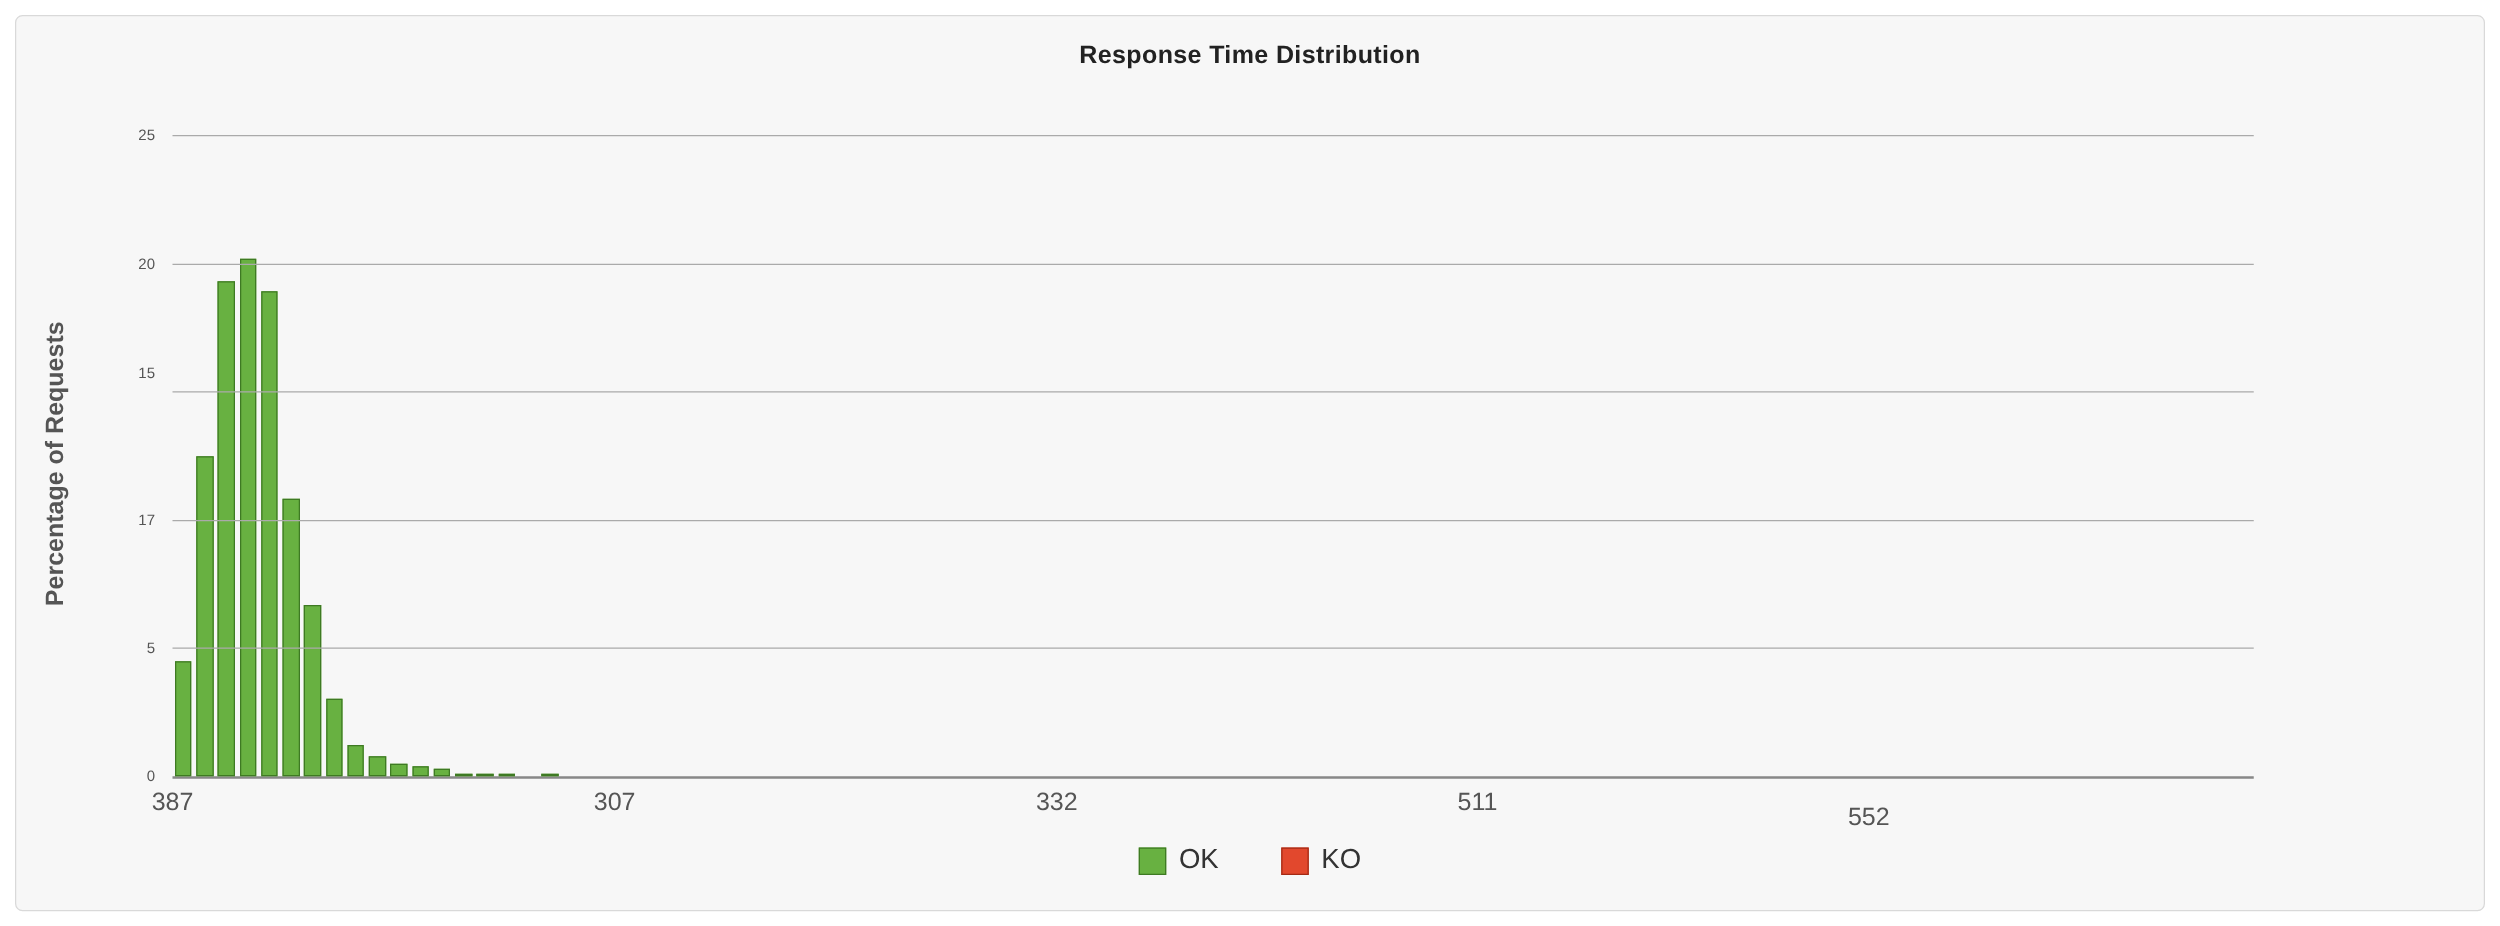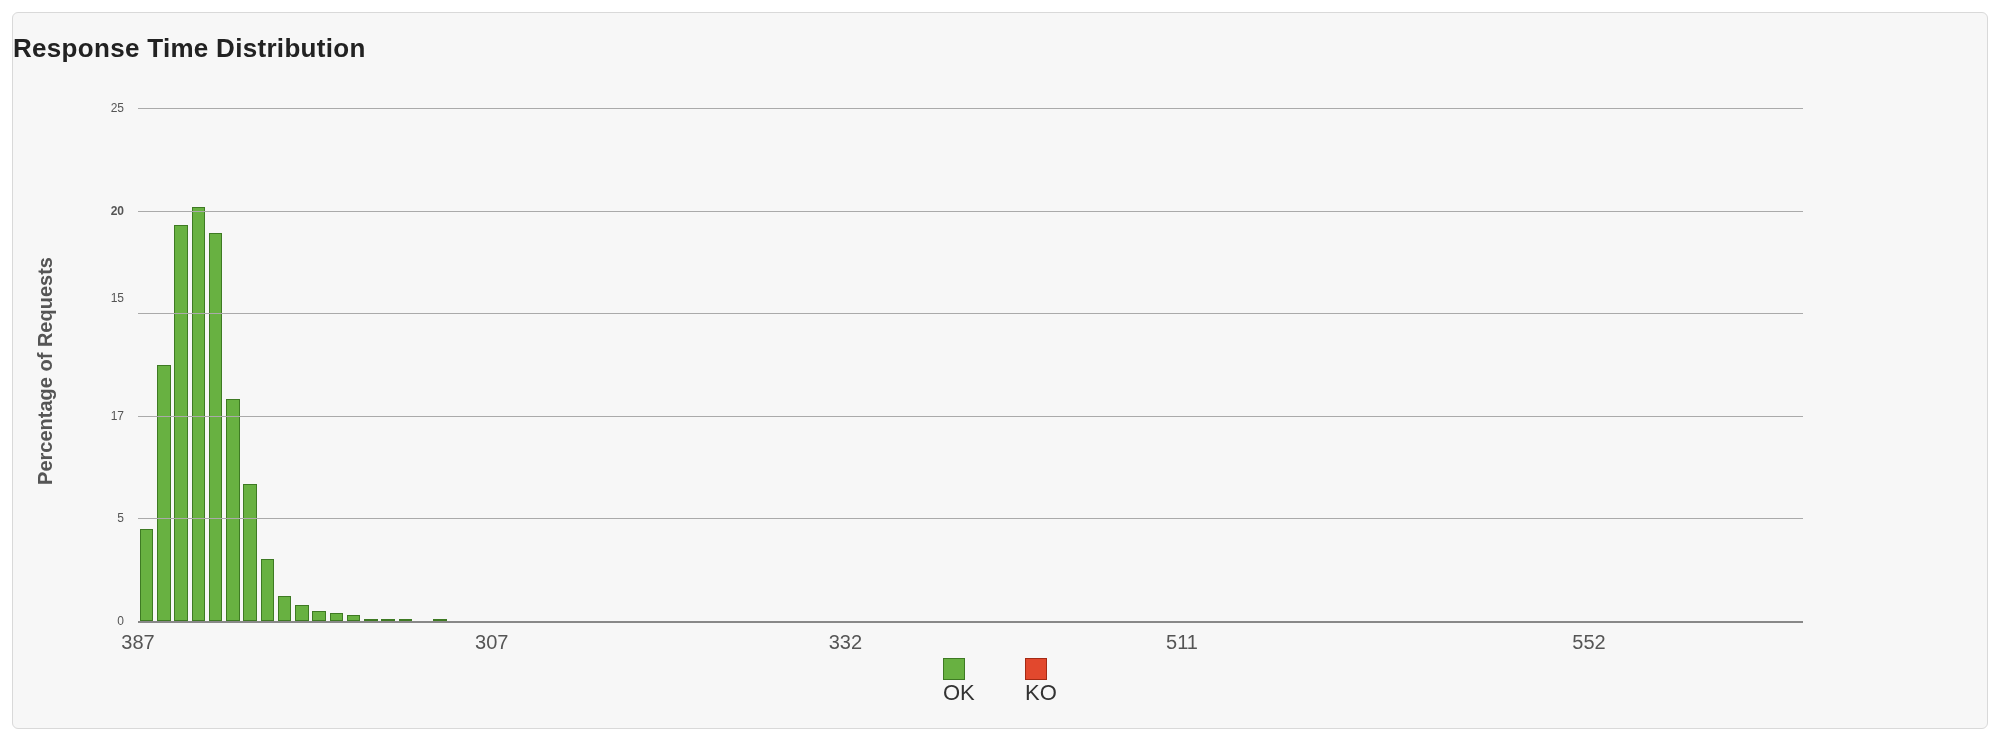--- a/index.html
+++ b/index.html
@@ -15,22 +15,23 @@
     position: absolute;
     left: 12px;
     top: 12px;
     width: 1976px;
     height: 717px;
     background: #f7f7f7;
     border: 1px solid #d9d9d9;
     border-radius: 6px;
   }
   .chart-title {
+    text-align: center;
     font-weight: 700;
-    font-size: 26px;
+    font-size: 20px;
     color: #222;
     margin-top: 20px;
     letter-spacing: 0.3px;
   }
   .plot-frame {
     position: absolute;
     left: 125px;
     top: 95px;
     width: 1665px;
     height: 515px;
@@ -91,24 +92,23 @@
     position: absolute;
     left: 0;
     right: 0;
     bottom: 22px;
     text-align: center;
     font-size: 22px;
     color: #333;
   }
   .legend-item {
     display: inline-flex;
-    align-items: flex-start;
+    align-items: flex-end;
     margin: 0 22px;
     cursor: pointer;
-    flex-direction: column;
   }
   .legend-swatch {
     width: 22px;
     height: 22px;
     display: inline-block;
     margin-right: 10px;
   }
   .sw-ok { background: #68b141; border: 1px solid #3e7a23; }
   .sw-ko { background: #e2482d; border: 1px solid #a42a14; }
 </style>
@@ -140,28 +140,28 @@
         <div class="bar" style="left: 295.214px; width: 13.458px; height: 2.052px; background: rgb(104, 177, 65);"></div>
       </div>
   <div class="y-tick-label" style="top: 513px;">0</div>
       <div class="grid-line" style="top: 410.4px;"></div>
       <div class="y-tick-label" style="top: 410.4px;">5</div>
       <div class="grid-line" style="top: 307.8px;"></div>
       <div class="y-tick-label" style="top: 307.8px;">17</div>
       <div class="grid-line" style="top: 205.2px;"></div>
       <div class="y-tick-label" style="top: 190px;">15</div>
       <div class="grid-line" style="top: 102.6px;"></div>
-      <div class="y-tick-label" style="top: 102.6px; font-weight: bold;">20</div>
+      <div class="y-tick-label" style="top: 102.6px;">20</div>
       <div class="grid-line" style="top: 0px;"></div>
       <div class="y-tick-label" style="top: 0px;">25</div>
       <div class="x-tick-label" style="left: 0px;">387</div>
       <div class="x-tick-label" style="left: 353.705px;">307</div>
       <div class="x-tick-label" style="left: 707.409px;">332</div>
       <div class="x-tick-label" style="left: 1044px;">511</div>
-      <div class="x-tick-label" style="left: 1451px;">552</div>
+      <div class="x-tick-label" style="left: 1357px; margin-top: 12px;">552</div>
     </div>
 
   <div class="legend">
     <span class="legend-item">
       <span class="legend-swatch sw-ok"></span>
       <span>OK</span>
     </span>
     <span class="legend-item">
       <span class="legend-swatch sw-ko"></span>
       <span>KO</span>

